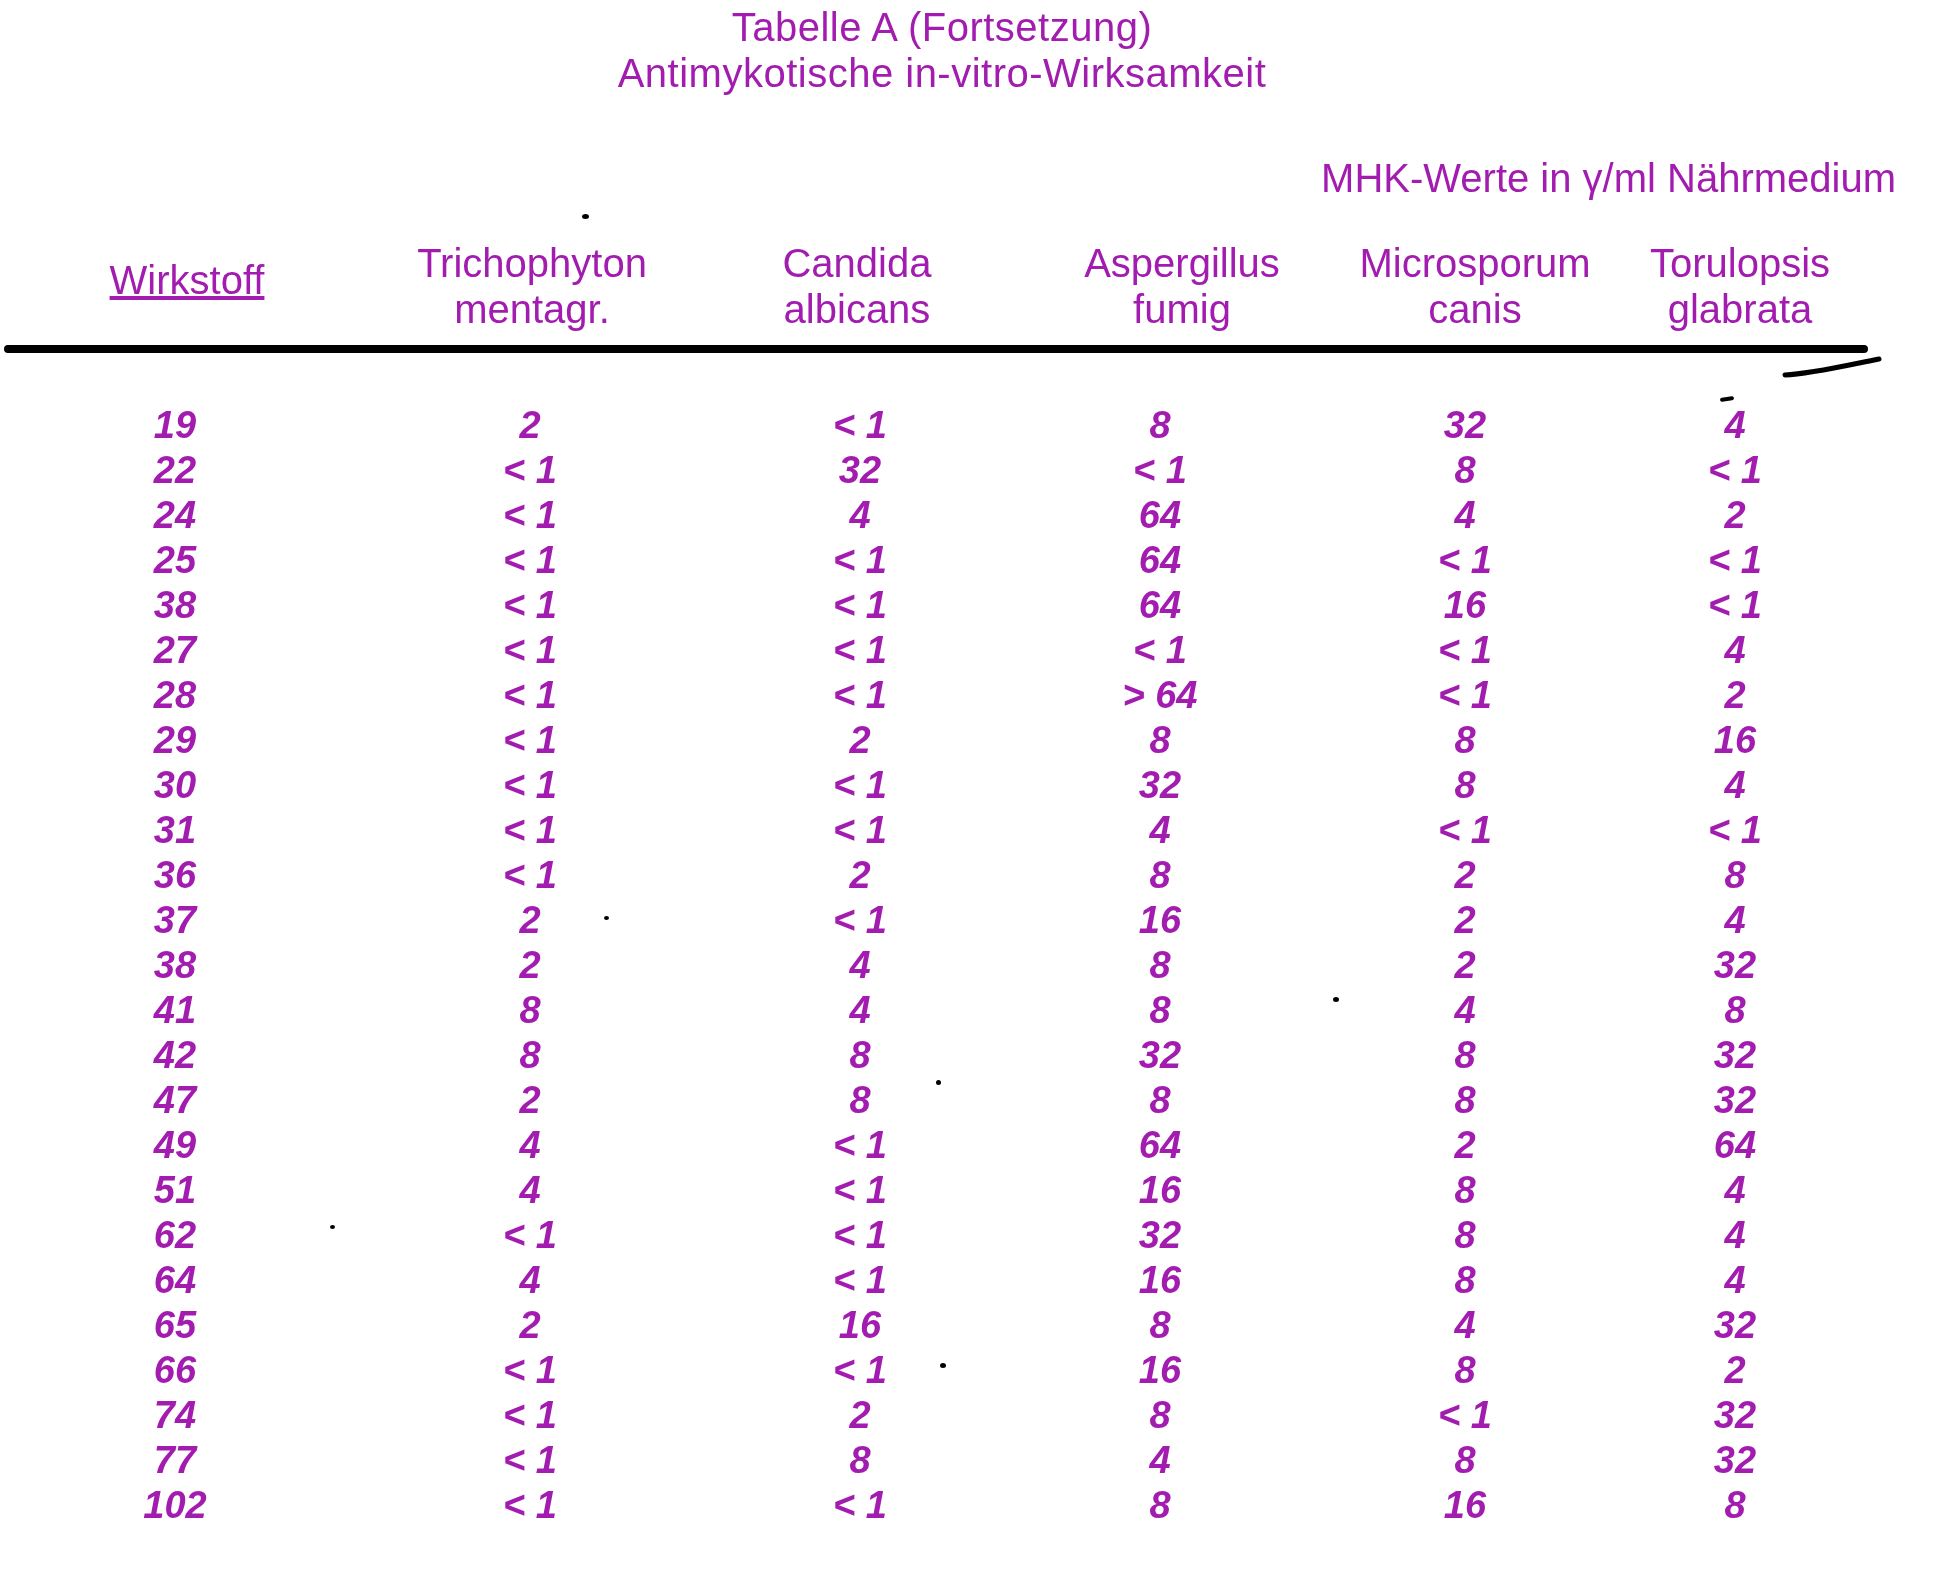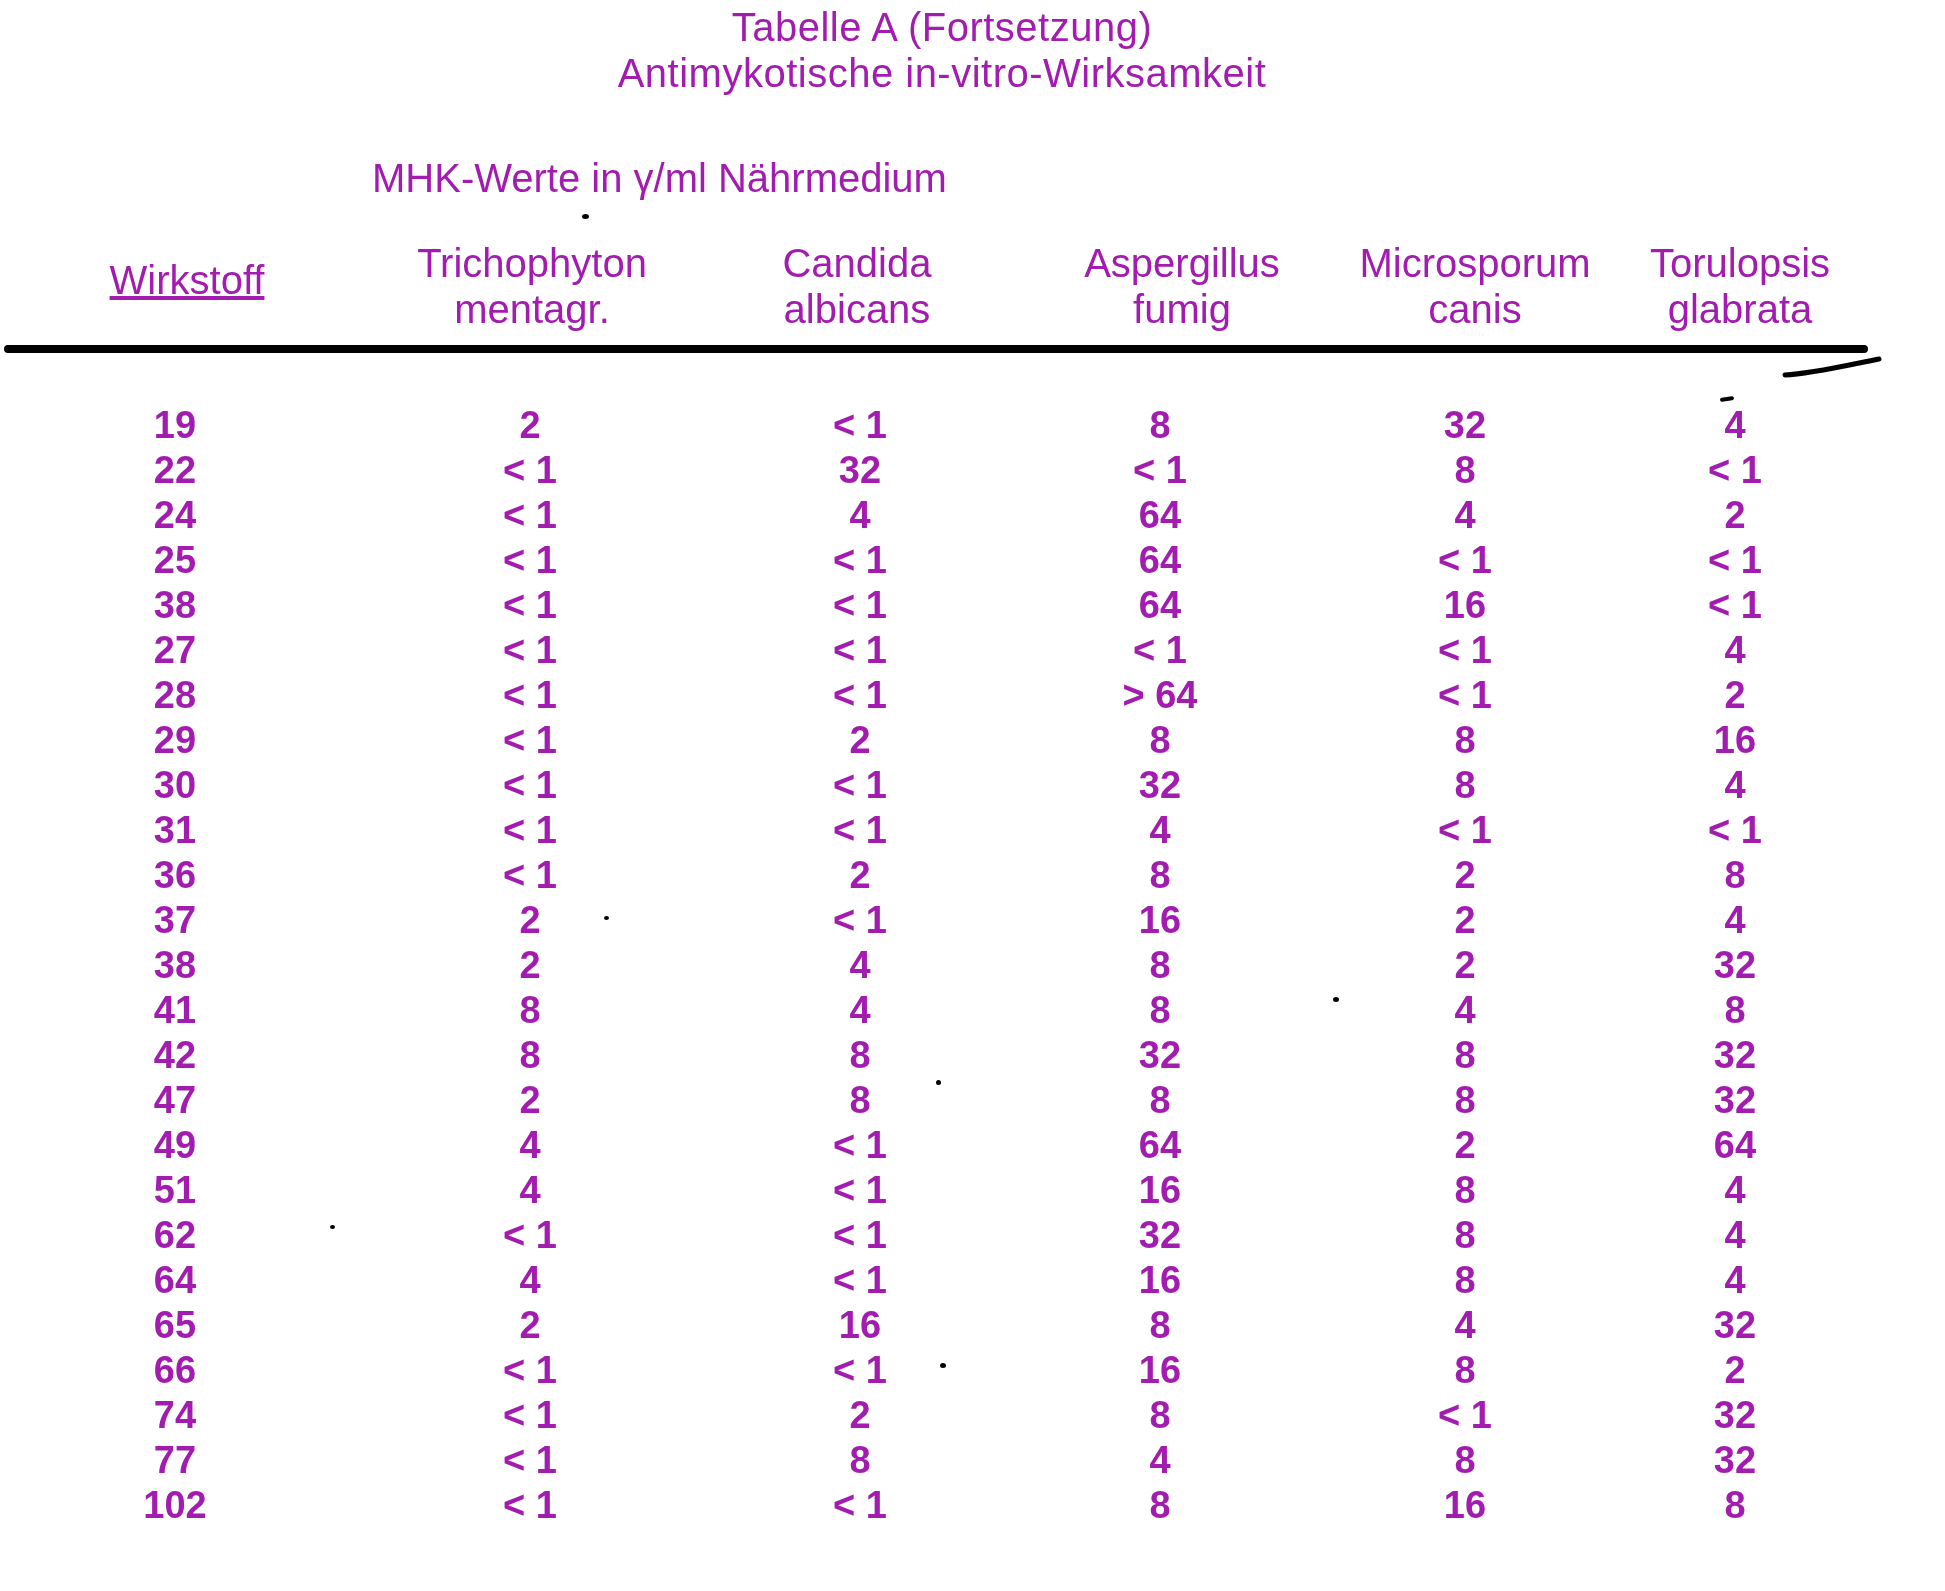--- a/index.html
+++ b/index.html
@@ -10,22 +10,22 @@
     color:#a21caf;
     font-family:"Liberation Sans", sans-serif;
     overflow:hidden;
   }
   .title-block {
     position:absolute; top:4px; left:0; width:1884px;
     text-align:center; font-size:40px; line-height:46px;
     letter-spacing:0.5px;
   }
   .units-header {
-    position:absolute; top:155px; left:372px; width:1500px;
-    text-align:left; font-size:40px; line-height:46px;
+    position:absolute; top:155px; left:396px; width:1500px;
+    text-align:right; font-size:40px; line-height:46px;
   }
   .col-header {
     position:absolute; top:240px; width:320px;
     text-align:center; font-size:40px; line-height:46px;
     white-space:nowrap;
   }
   .col-header span { display:block; }
   .wirkstoff-header {
     position:absolute; top:257px; left:27px; width:320px;
     text-align:center; font-size:40px; line-height:46px;text-decoration:underline;
@@ -35,21 +35,21 @@
     background:#000; border-radius:4px;
   }
   .pen-mark { position:absolute; left:1782px; top:356px; }
   .dash-mark {
     position:absolute; left:1720px; top:397px; width:14px; height:4px;
     background:#000; border-radius:2px; transform:rotate(-8deg);
   }
   .dot { position:absolute; background:#000; border-radius:50%; }
   table.mhk {
     position:absolute; left:0; top:403px; width:1850px;
-    border-collapse:collapse; table-layout:fixed;
+    border-collapse:collapse; table-layout:fixed;font-style:italic;
   }
   table.mhk td {
     height:45px; padding:0; margin:0;
     text-align:center; vertical-align:middle;
     font-size:38px; font-weight:bold; line-height:45px;
     white-space:nowrap;
   }
 </style>
 </head>
 <body>

